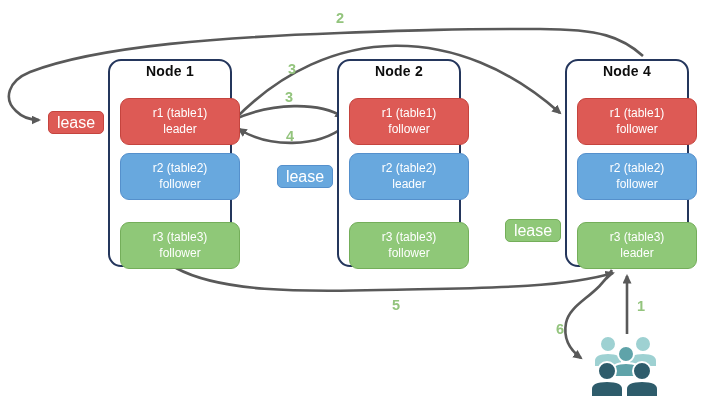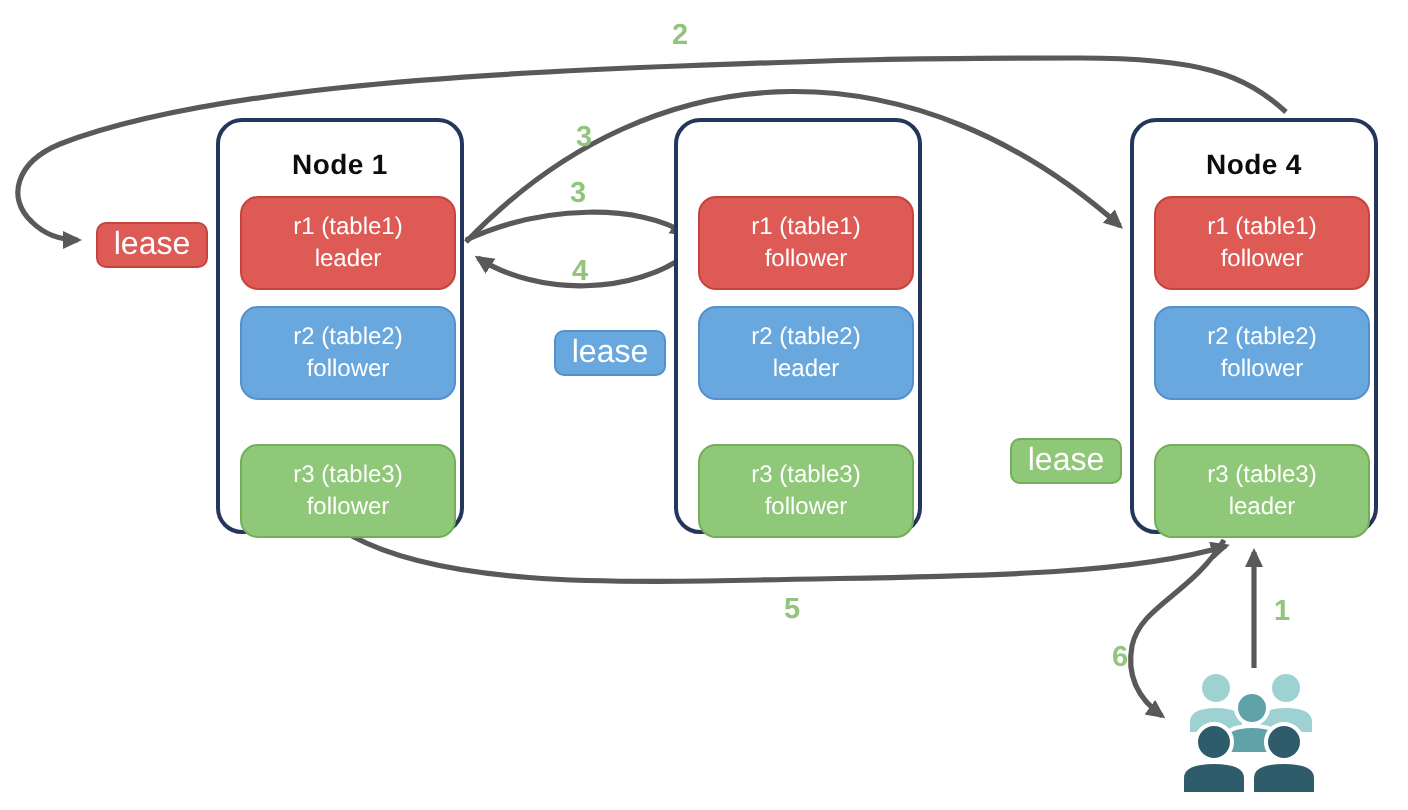--- a/index.html
+++ b/index.html
@@ -7,25 +7,25 @@
     position:relative;width:704px;height:405px;background:#ffffff;overflow:hidden;
     font-family:"Liberation Sans", sans-serif;
   }
   .arrows{position:absolute;left:0;top:0;width:704px;height:405px;}
   .node{
     position:absolute;top:59px;width:124px;height:208px;background:#ffffff;
     border:2px solid #24365c;border-radius:13px;box-sizing:border-box;
   }
   .node-1{left:108px}.node-2{left:337px}.node-3{left:565px}
   .node-title{
-    text-align:center;margin-top:13px;font-weight:bold;font-size:14px;color:#0d0d0d;
+    text-align:center;margin-top:2px;font-weight:bold;font-size:14px;color:#0d0d0d;
     letter-spacing:.2px;
   }
   .replica{
-    position:absolute;left:10px;width:108px;height:47px;border-radius:9px;
+    position:absolute;left:10px;width:120px;height:47px;border-radius:9px;
     color:#ffffff;font-size:12px;line-height:1.3;display:flex;flex-direction:column;
     align-items:center;justify-content:center;text-align:center;box-sizing:border-box;
   }
   .row-1{top:37px}.row-2{top:92px}.row-3{top:161px}
   .c-red{background:#dd5a55;border:1.5px solid #c5443e;}
   .c-blue{background:#68a8de;border:1.5px solid #5590cc;}
   .c-green{background:#8fc878;border:1.5px solid #74ae5a;}
   .lease{
     position:absolute;width:56px;height:23px;border-radius:5px;color:#fff;font-size:16px;
     display:flex;align-items:center;justify-content:center;box-sizing:border-box;
@@ -86,20 +86,21 @@
       <span>r2 (table2)</span>
       <span>follower</span>
     </div>
     <div class="replica row-3 c-green">
       <span>r3 (table3)</span>
       <span>follower</span>
     </div>
   </div>
 
   <div class="node node-2">
+    <div class="node-title">Node 2</div>
     <div class="replica row-1 c-red">
       <span>r1 (table1)</span>
       <span>follower</span>
     </div>
     <div class="replica row-2 c-blue">
       <span>r2 (table2)</span>
       <span>leader</span>
     </div>
     <div class="replica row-3 c-green">
       <span>r3 (table3)</span>

